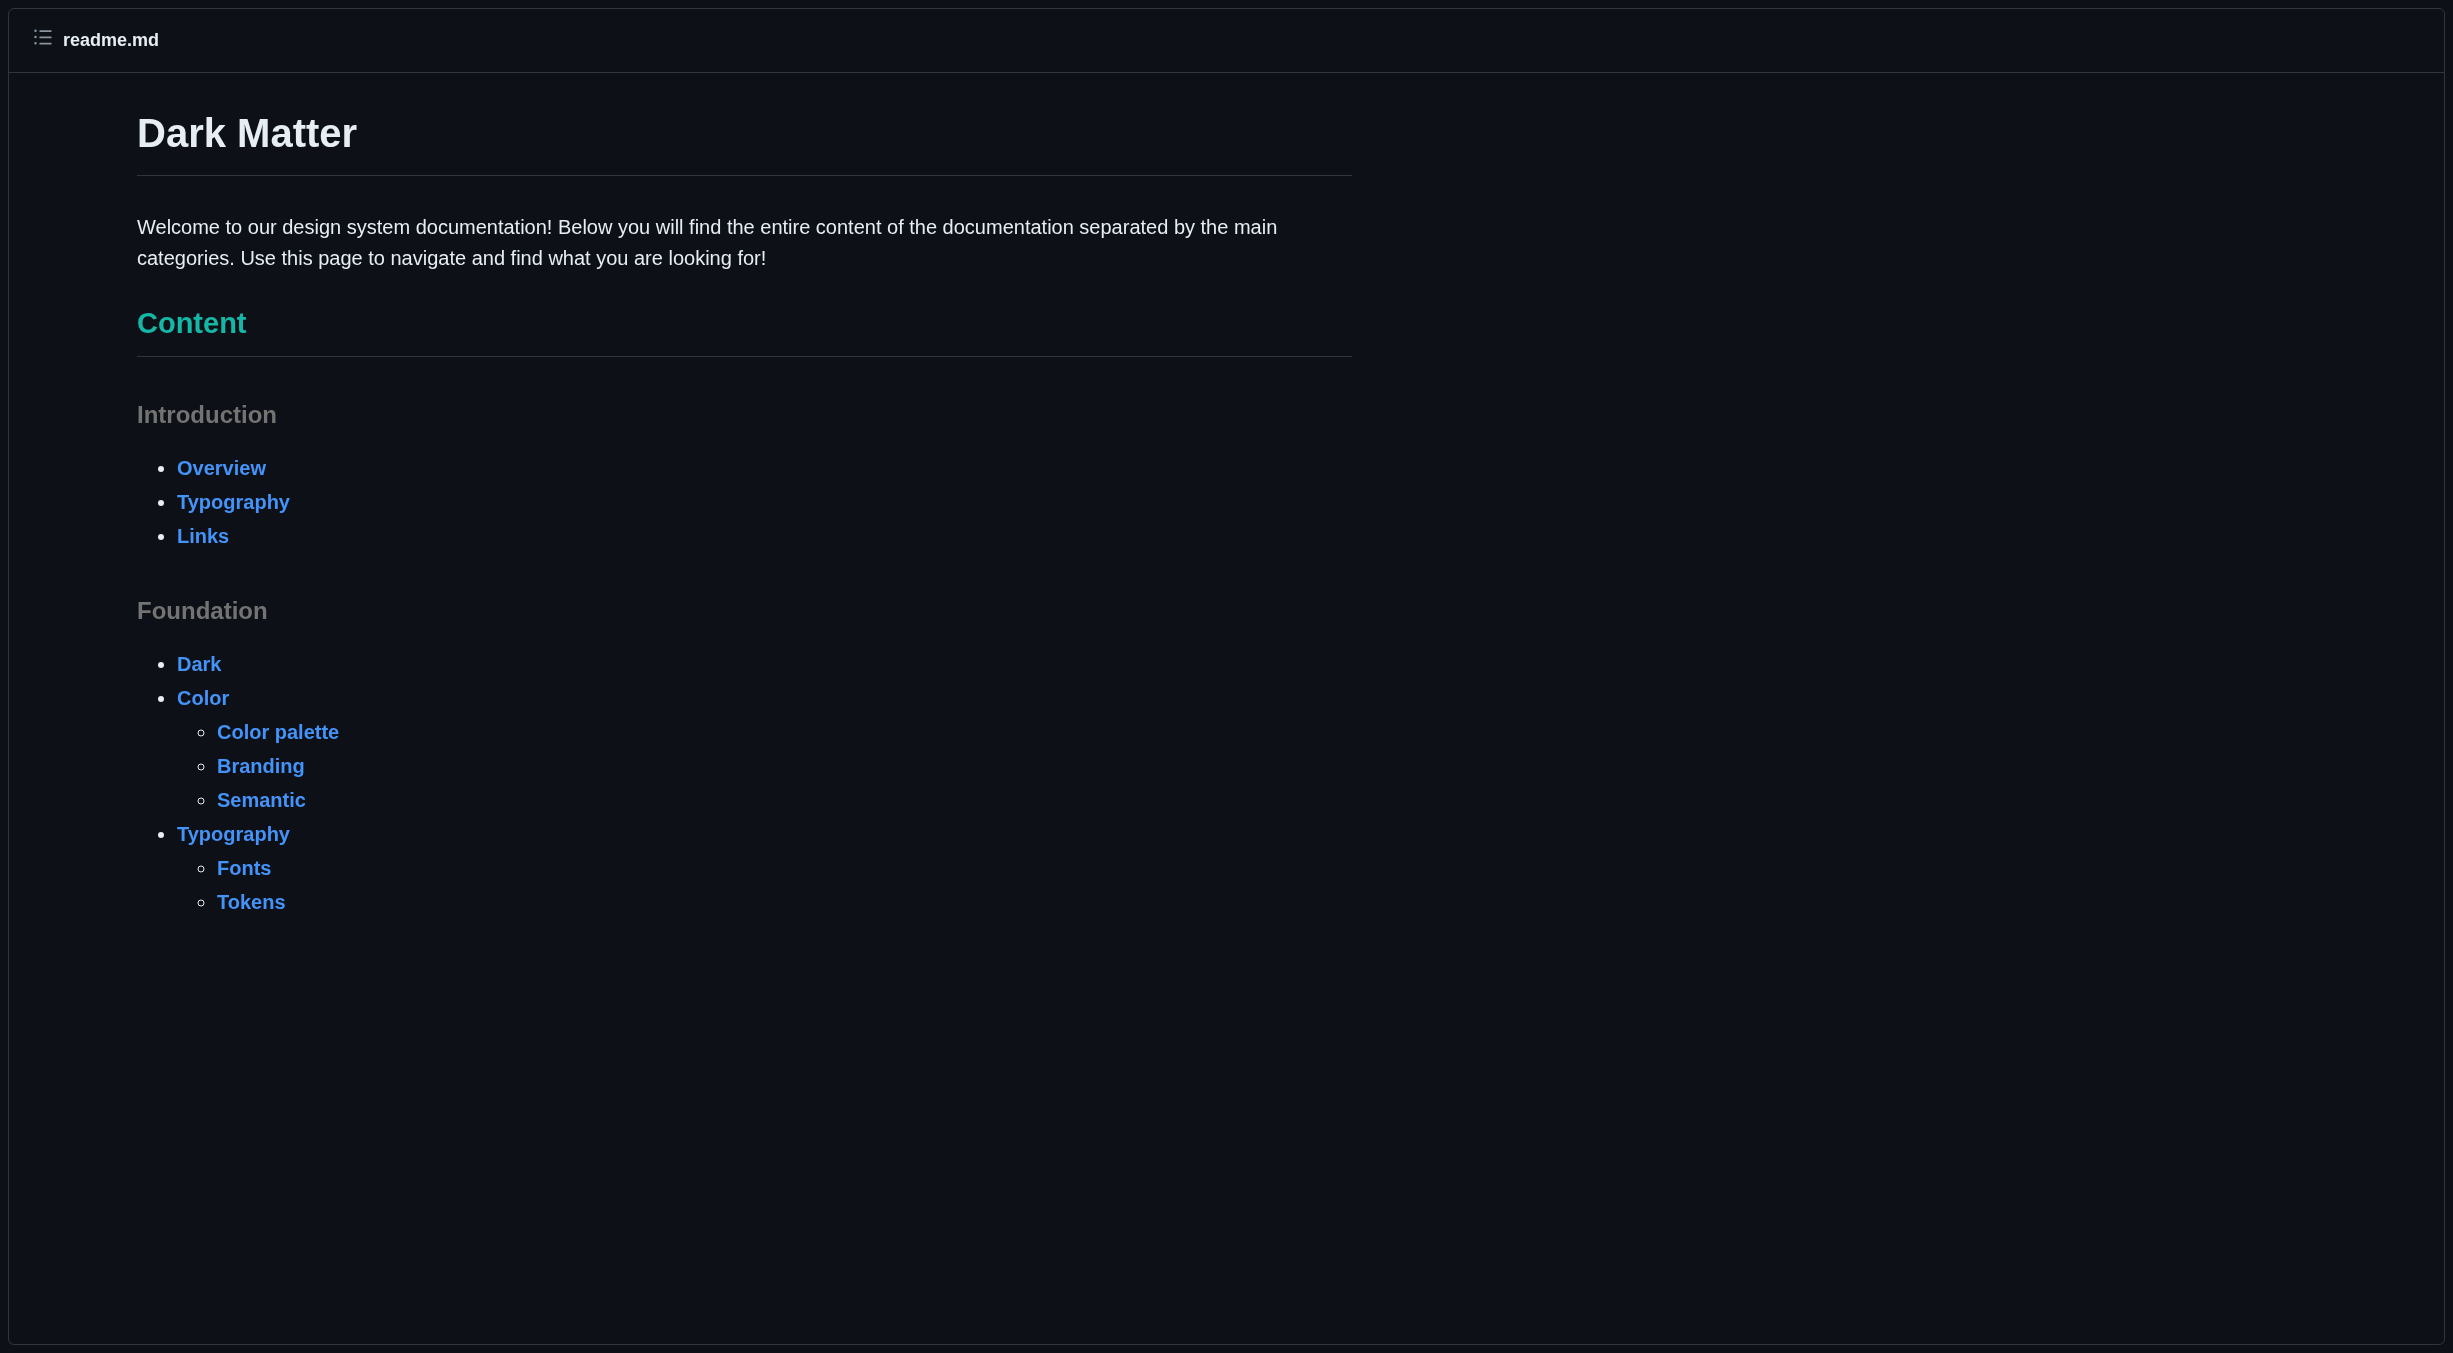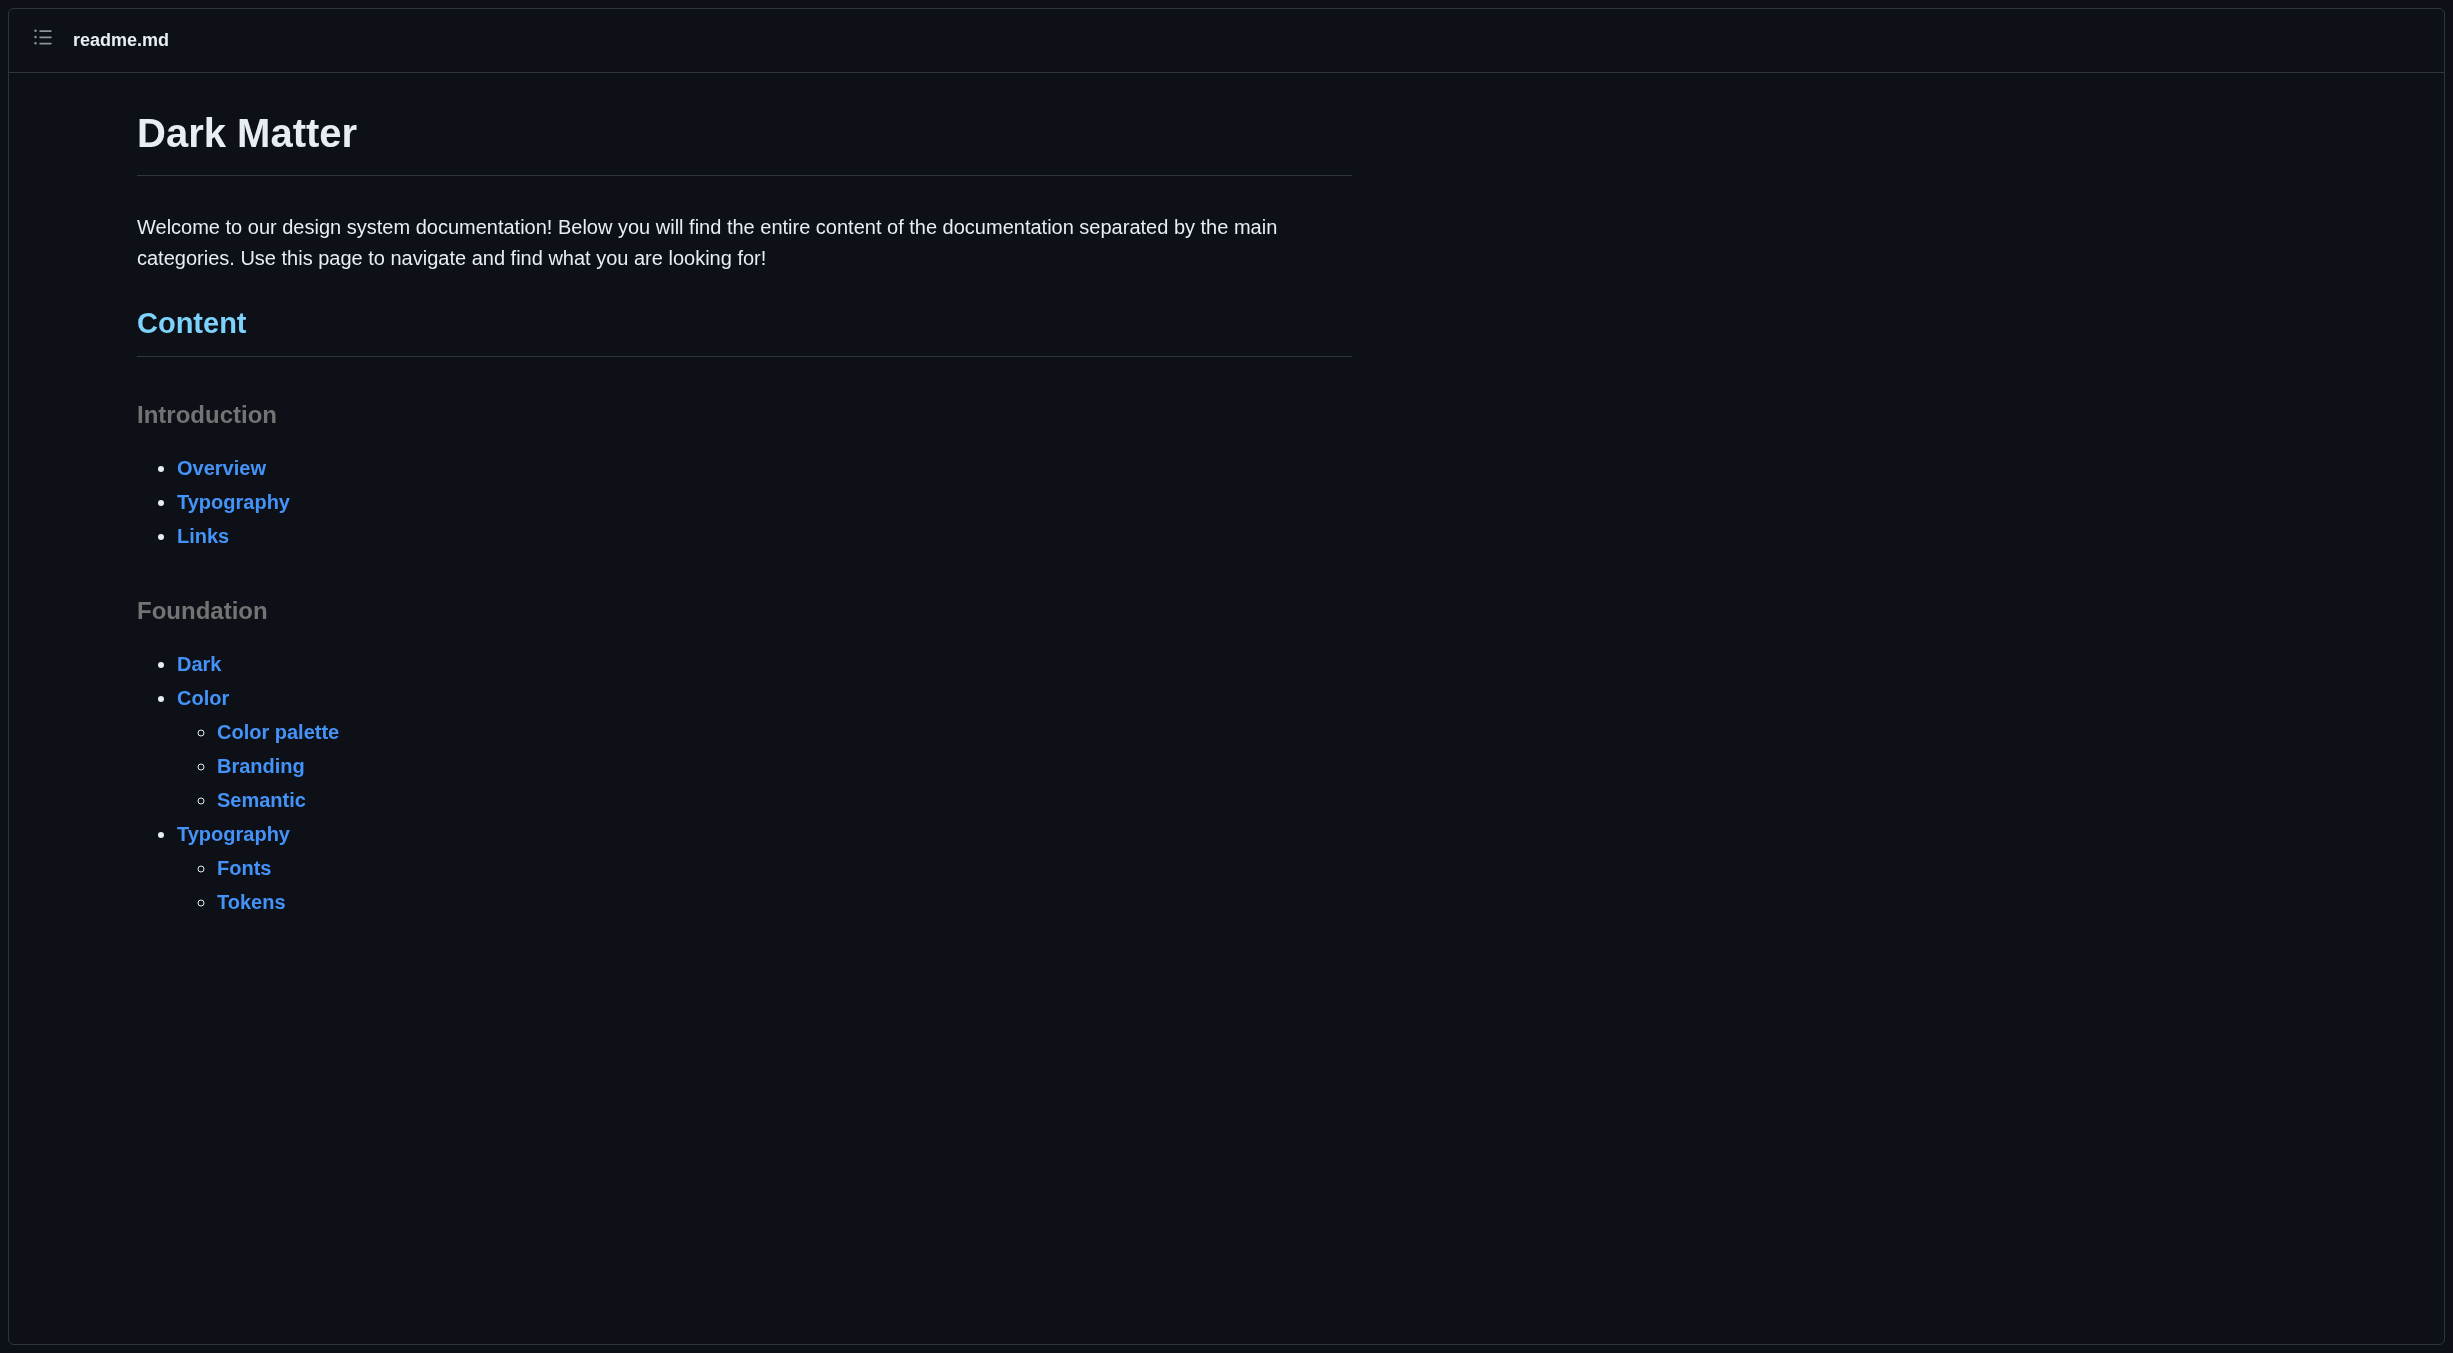--- a/index.html
+++ b/index.html
@@ -19,21 +19,21 @@
       border-radius: 6px;
       margin: 8px;
       min-height: calc(100vh - 16px);
       overflow: hidden;
     }
     .header {
       display: flex;
       align-items: center;
       padding: 18px 24px;
       border-bottom: 1px solid #30363d;
-      gap: 20px;
+      gap: 10px;
     }
     .toc-icon {
       width: 20px;
       height: 20px;
       display: flex;
       align-items: center;
       justify-content: center;
       cursor: pointer;
     }
     .toc-icon svg {
@@ -59,21 +59,21 @@
       margin-bottom: 36px;
       color: #e6edf3;
     }
     h2 {
       font-size: 29px;
       font-weight: 600;
       padding-bottom: 10px;
       border-bottom: 1px solid #30363d;
       margin-top: 28px;
       margin-bottom: 20px;
-      color: #7dd3fc;
+      color: #14b8a6;
     }
     h3 {
       font-size: 24px;
       font-weight: 600;
       margin-top: 40px;
       margin-bottom: 18px;
       color: #737373;
     }
     .intro-text {
       font-size: 20px;

